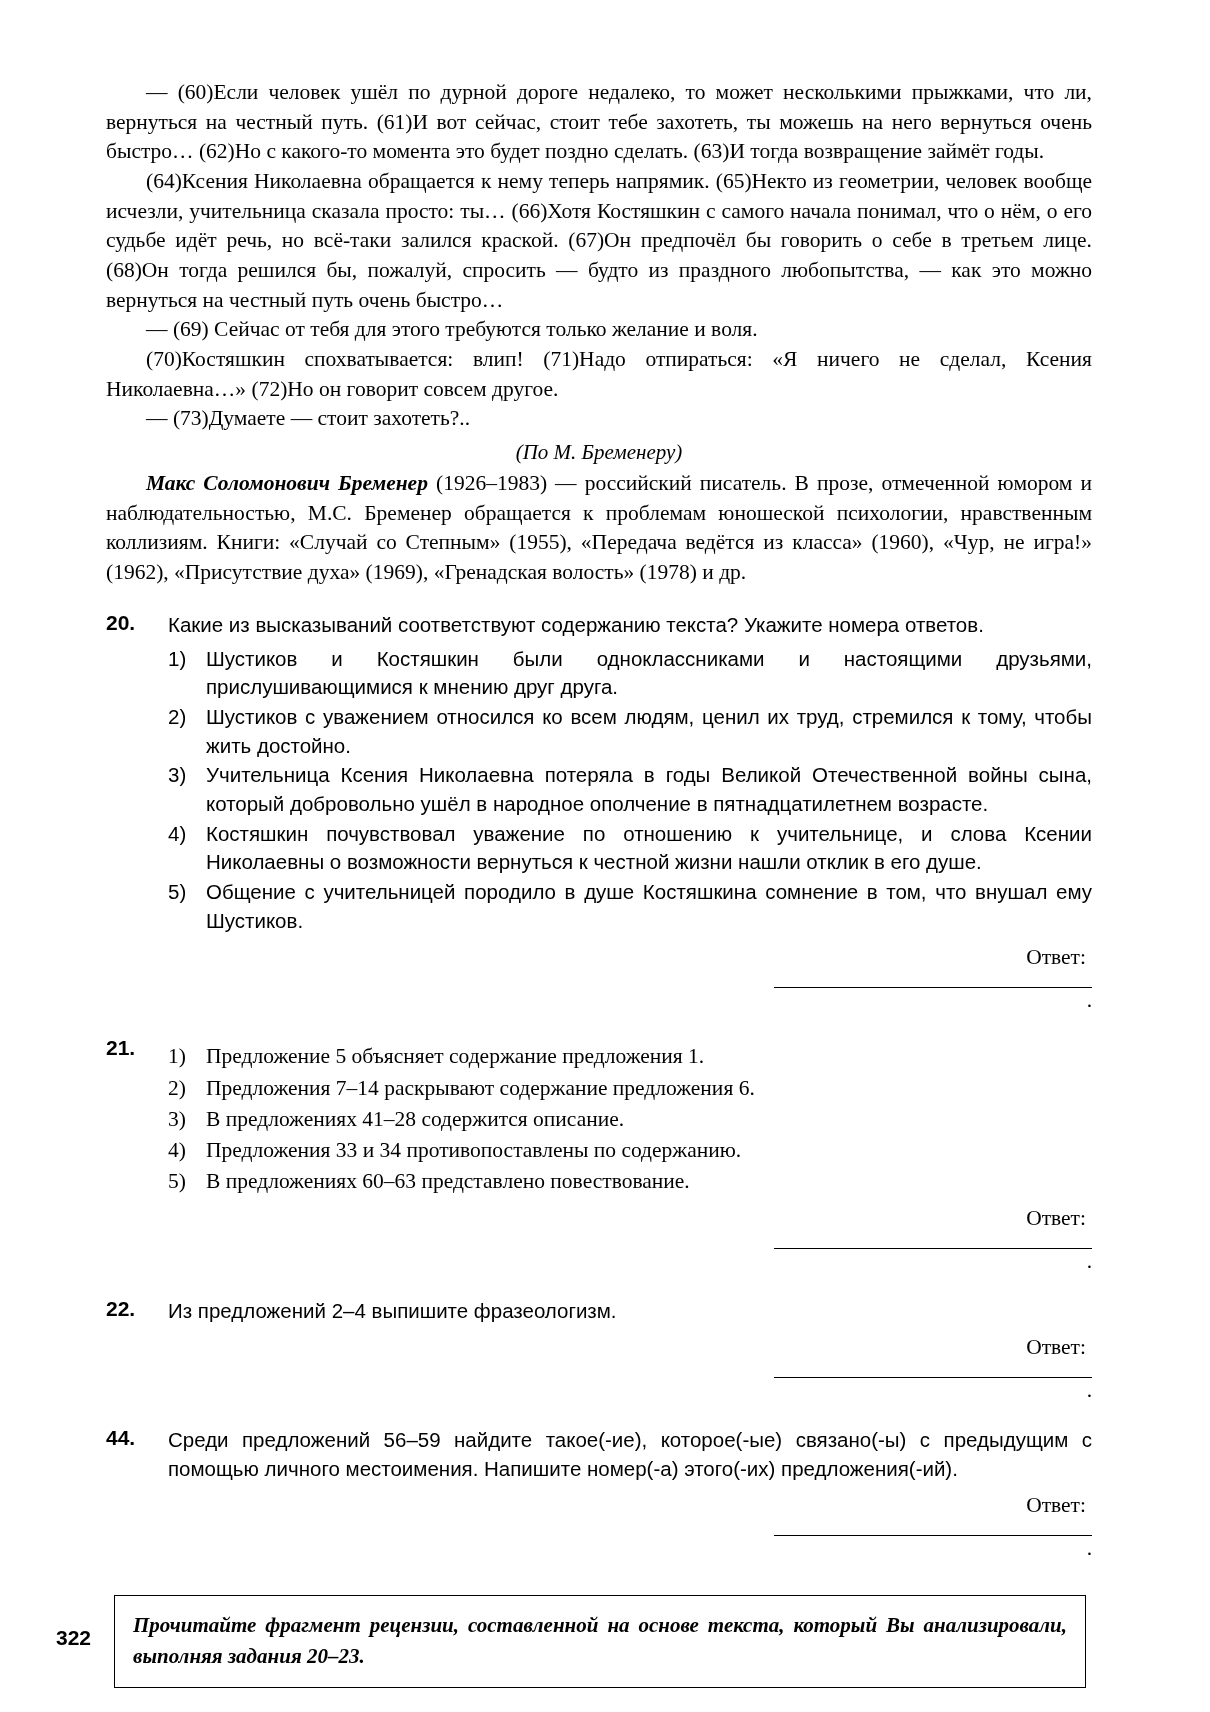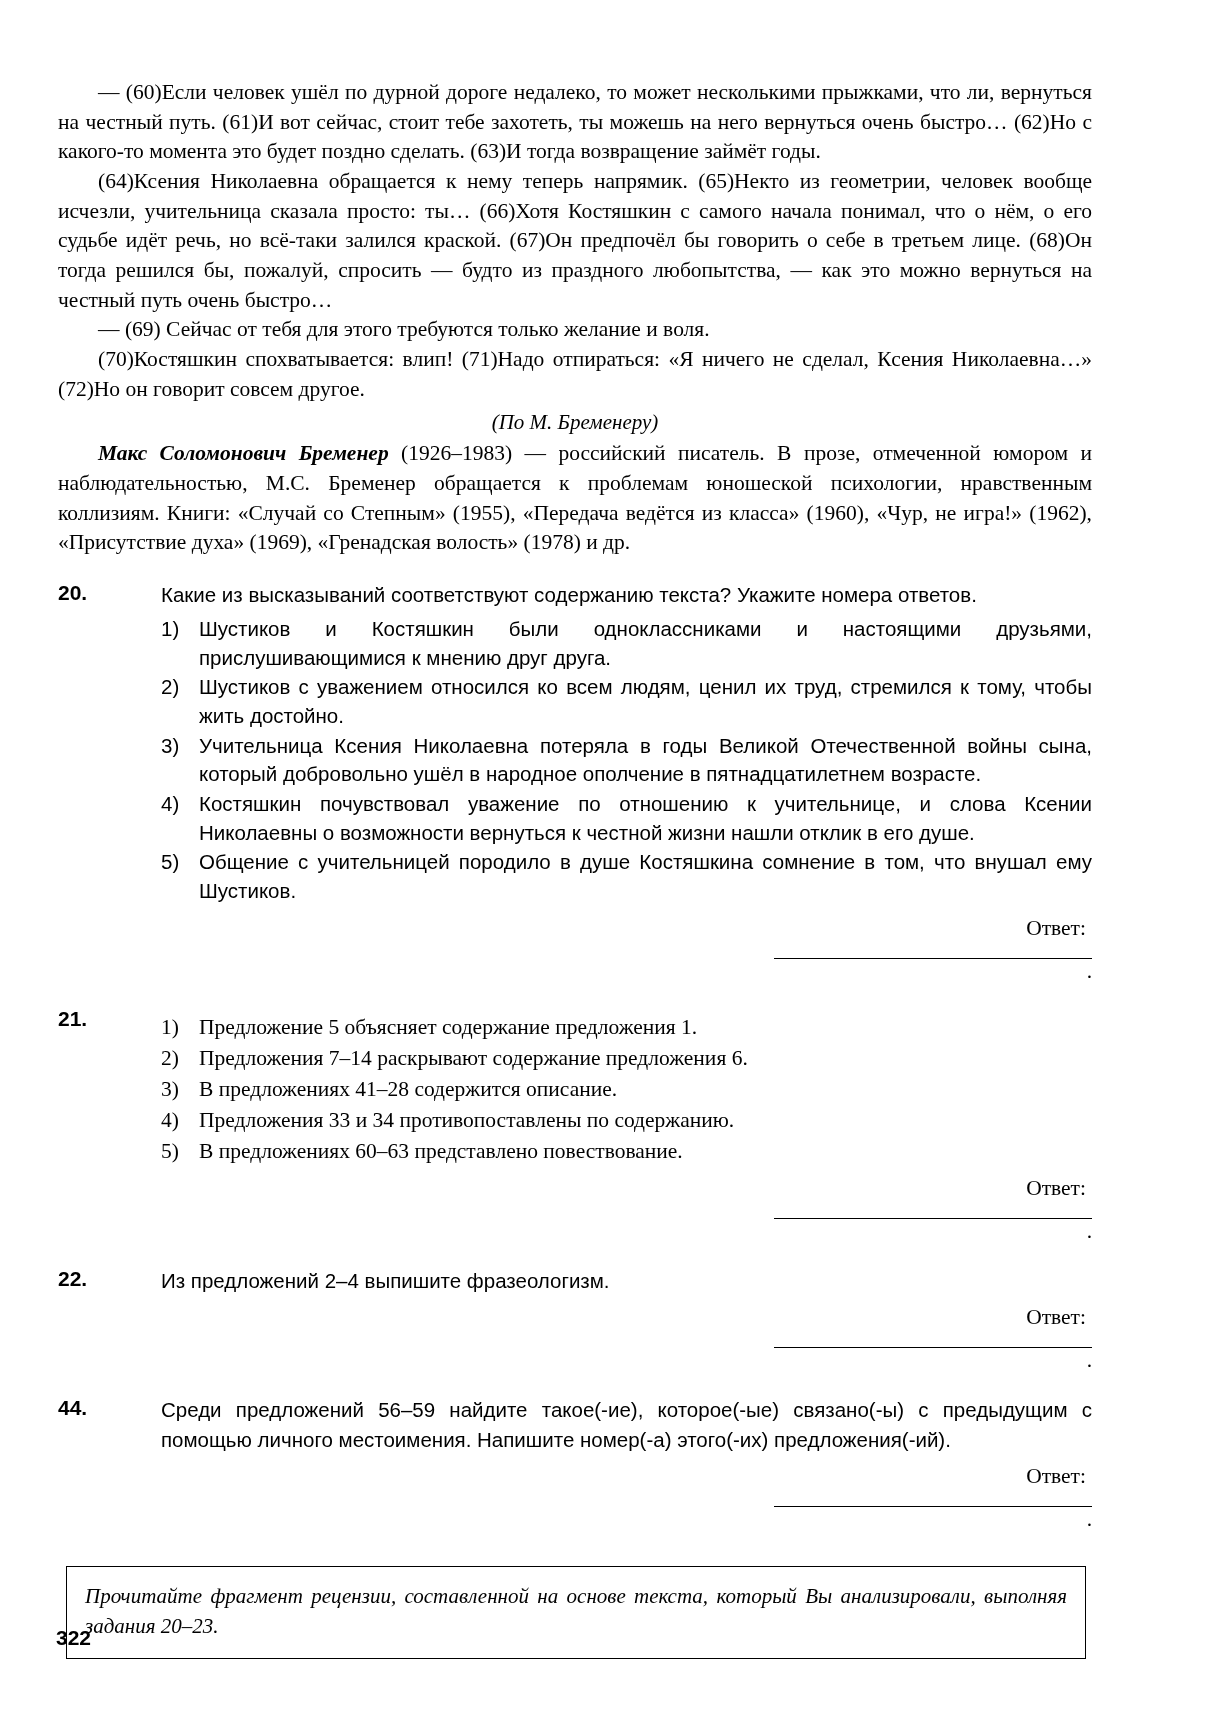--- a/index.html
+++ b/index.html
@@ -13,21 +13,21 @@
     font-family: "Liberation Serif", serif;
     color: #000000;
     position: relative;
   }
   .page {
     position: absolute;
     left: 0; top: 0;
     width: 1210px;
     height: 1712px;
     box-sizing: border-box;
-    padding: 78px 118px 0 58px;
+    padding: 78px 118px 0 106px;
   }
   .text-block {
     font-size: 21.5px;
     line-height: 1.38;
     text-align: justify;
     text-justify: inter-word;
   }
   .para {
     text-indent: 40px;
     margin: 0 0 0 0;
@@ -49,21 +49,20 @@
     line-height: 1.38;
     text-indent: 40px;
   }
   .author-name {
     font-style: italic;
     font-weight: bold;
   }
   .task {
     display: flex;
     margin-top: 22px;
-    gap: 41px;
   }
   .task-num {
     font-family: "Liberation Sans", sans-serif;
     font-weight: bold;
     font-size: 21px;
     width: 62px;
     flex: 0 0 62px;
     padding-top: 1px;
   }
   .task-body {
@@ -124,21 +123,21 @@
   .notice {
     margin-top: 34px;
     margin-left: 8px;
     margin-right: 6px;
     border: 1.5px solid #000;
     padding: 14px 18px 16px 18px;
   }
   .notice-text {
     font-family: "Liberation Serif", serif;
     font-style: italic;
-    font-weight: normal;
+    font-weight: bold;
     font-size: 21px;
     line-height: 1.45;
     text-align: justify;
   }
   .page-num {
     position: absolute;
     left: 56px;
     bottom: 62px;
     font-family: "Liberation Sans", sans-serif;
     font-weight: bold;
@@ -149,20 +148,21 @@
 </head>
 <body>
 
 <div class="page">
 
   <div class="text-block">
     <p class="para-dash">— (60)Если человек ушёл по дурной дороге недалеко, то может несколькими прыжками, что ли, вернуться на честный путь. (61)И вот сейчас, стоит тебе захотеть, ты можешь на него вернуться очень быстро… (62)Но с какого-то момента это будет поздно сделать. (63)И тогда возвращение займёт годы.</p>
     <p class="para">(64)Ксения Николаевна обращается к нему теперь напрямик. (65)Некто из геометрии, человек вообще исчезли, учительница сказала просто: ты… (66)Хотя Костяшкин с самого начала понимал, что о нём, о его судьбе идёт речь, но всё-таки залился краской. (67)Он предпочёл бы говорить о себе в третьем лице. (68)Он тогда решился бы, пожалуй, спросить — будто из праздного любопытства, — как это можно вернуться на честный путь очень быстро…</p>
     <p class="para-dash">— (69) Сейчас от тебя для этого требуются только желание и воля.</p>
     <p class="para">(70)Костяшкин спохватывается: влип! (71)Надо отпираться: «Я ничего не сделал, Ксения Николаевна…» (72)Но он говорит совсем другое.</p>
+    <p class="para-dash">— (73)Думаете — стоит захотеть?..</p>
   </div>
 
   <div class="attrib">(По М. Бременеру)</div>
 
   <div class="author-note"><span class="author-name">Макс Соломонович Бременер</span><span> (1926–1983) — российский писатель. В прозе, отмеченной юмором и наблюдательностью, М.С. Бременер обращается к проблемам юношеской психологии, нравственным коллизиям. Книги: «Случай со Степным» (1955), «Передача ведётся из класса» (1960), «Чур, не игра!» (1962), «Присутствие духа» (1969), «Гренадская волость» (1978) и др.</span></div>
 
   <div class="task">
     <div class="task-num">20.</div>
     <div class="task-body">
       <div class="task-q">Какие из высказываний соответствуют содержанию текста? Укажите номера ответов.</div>

